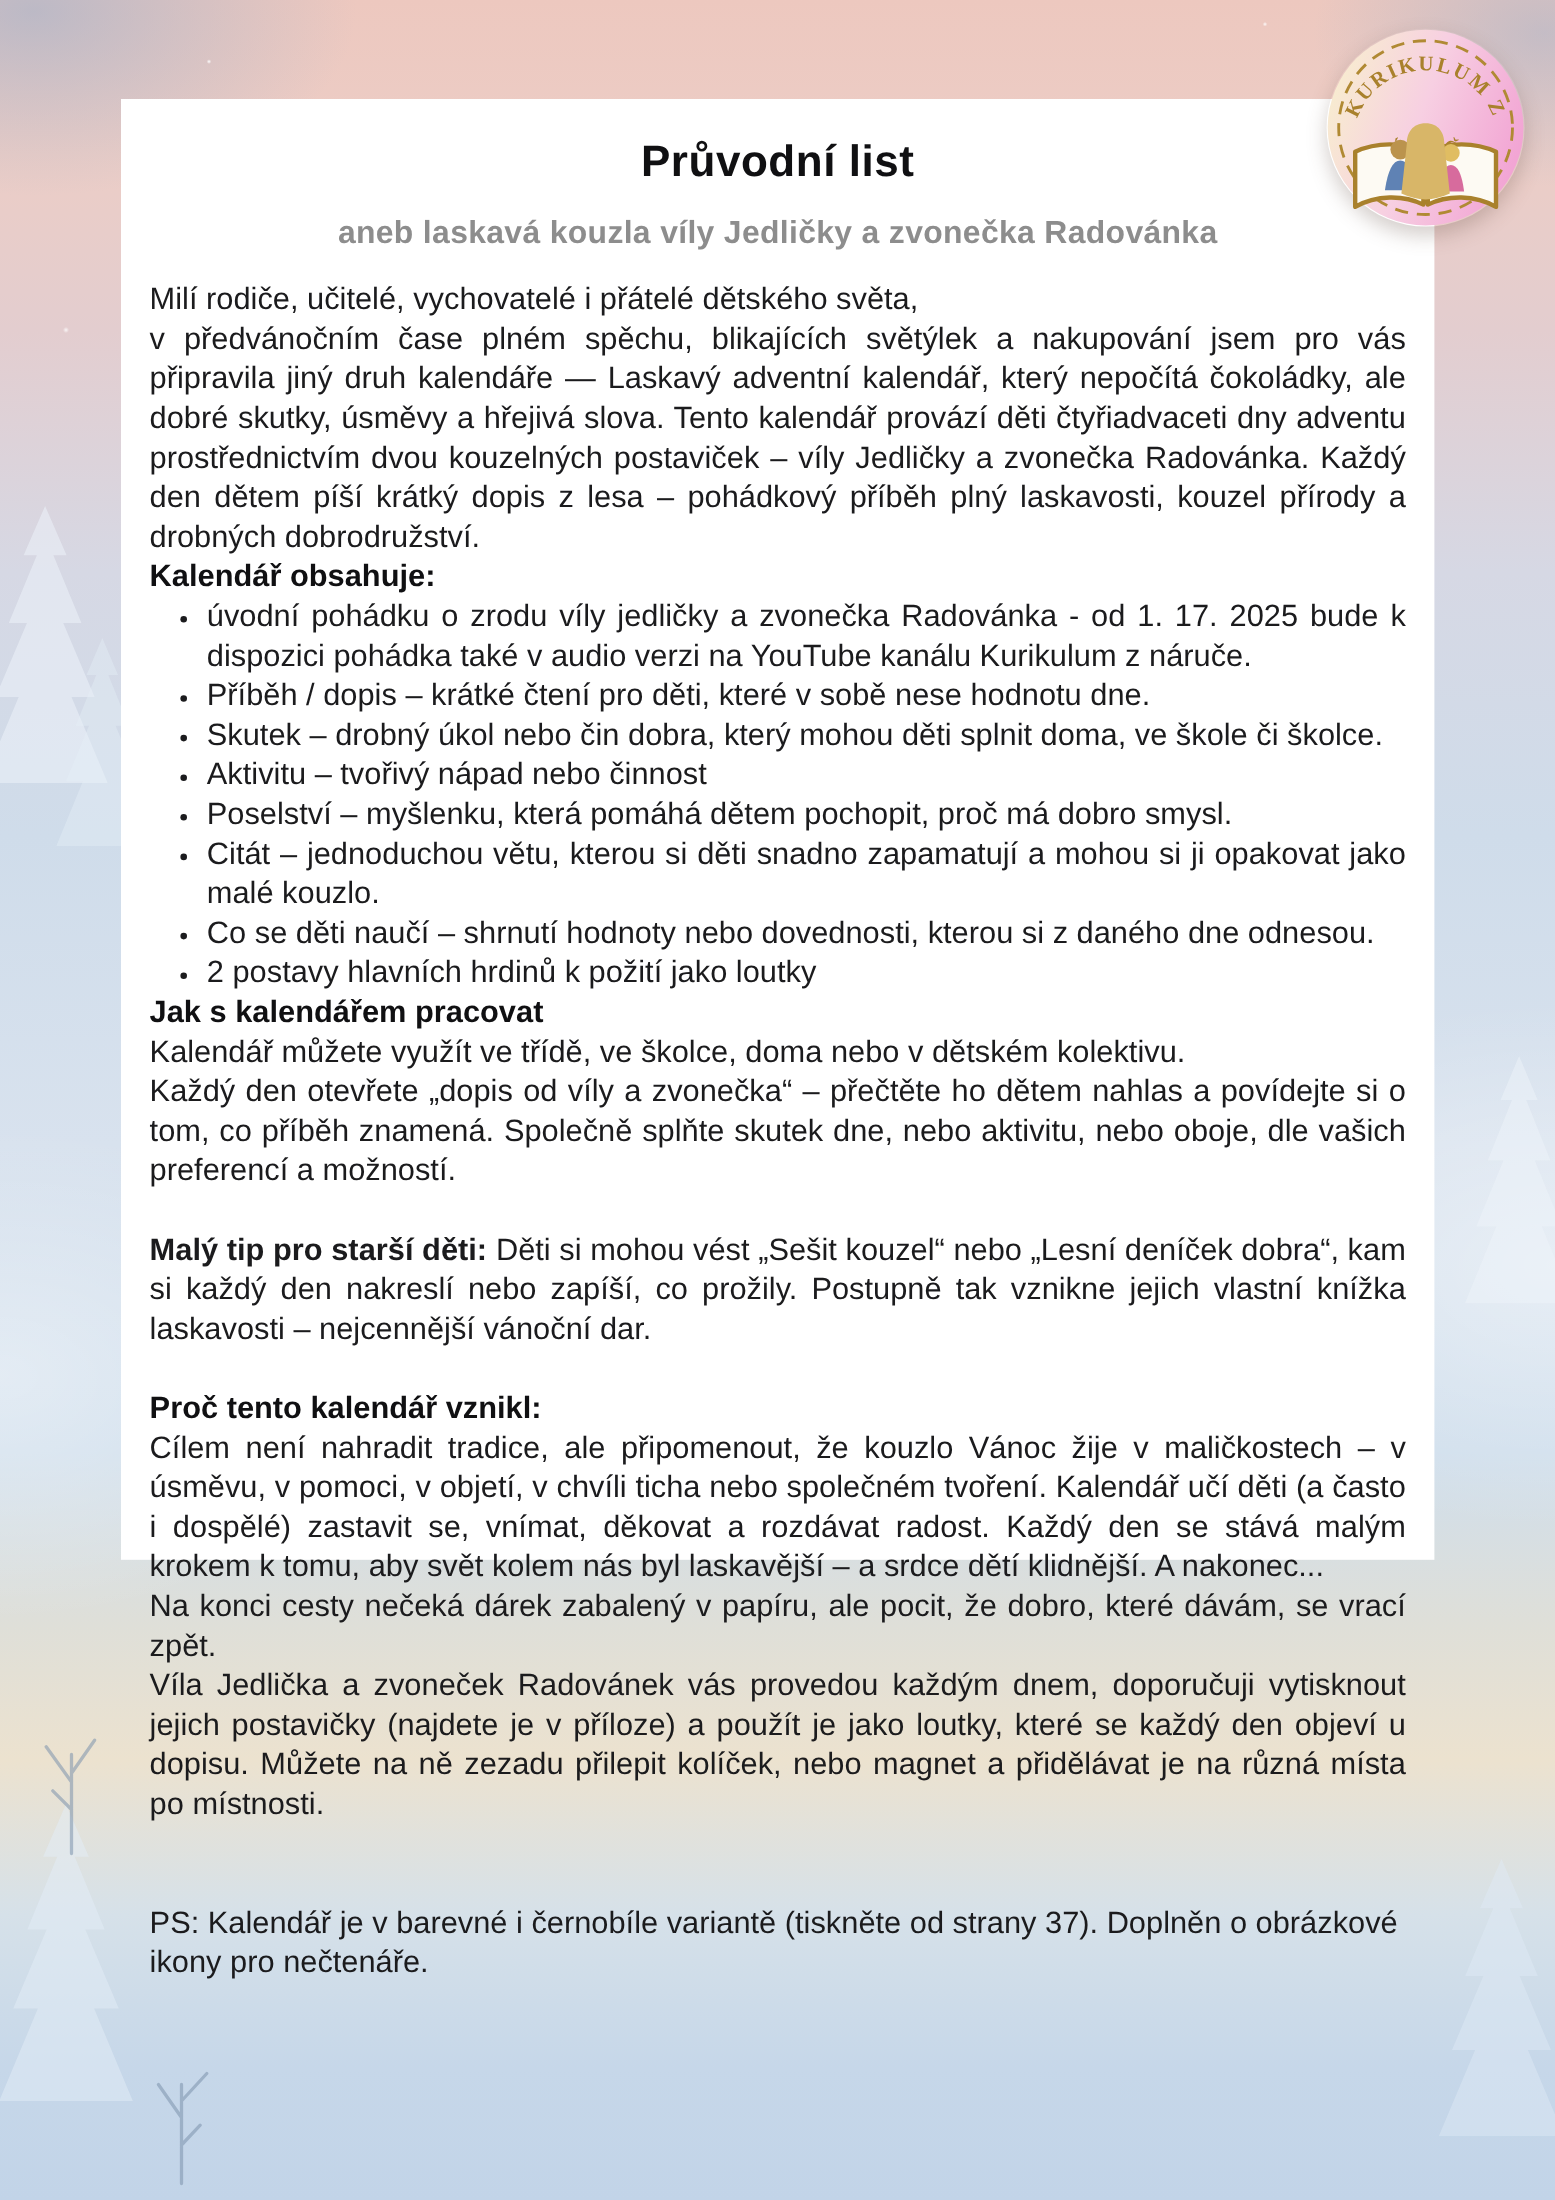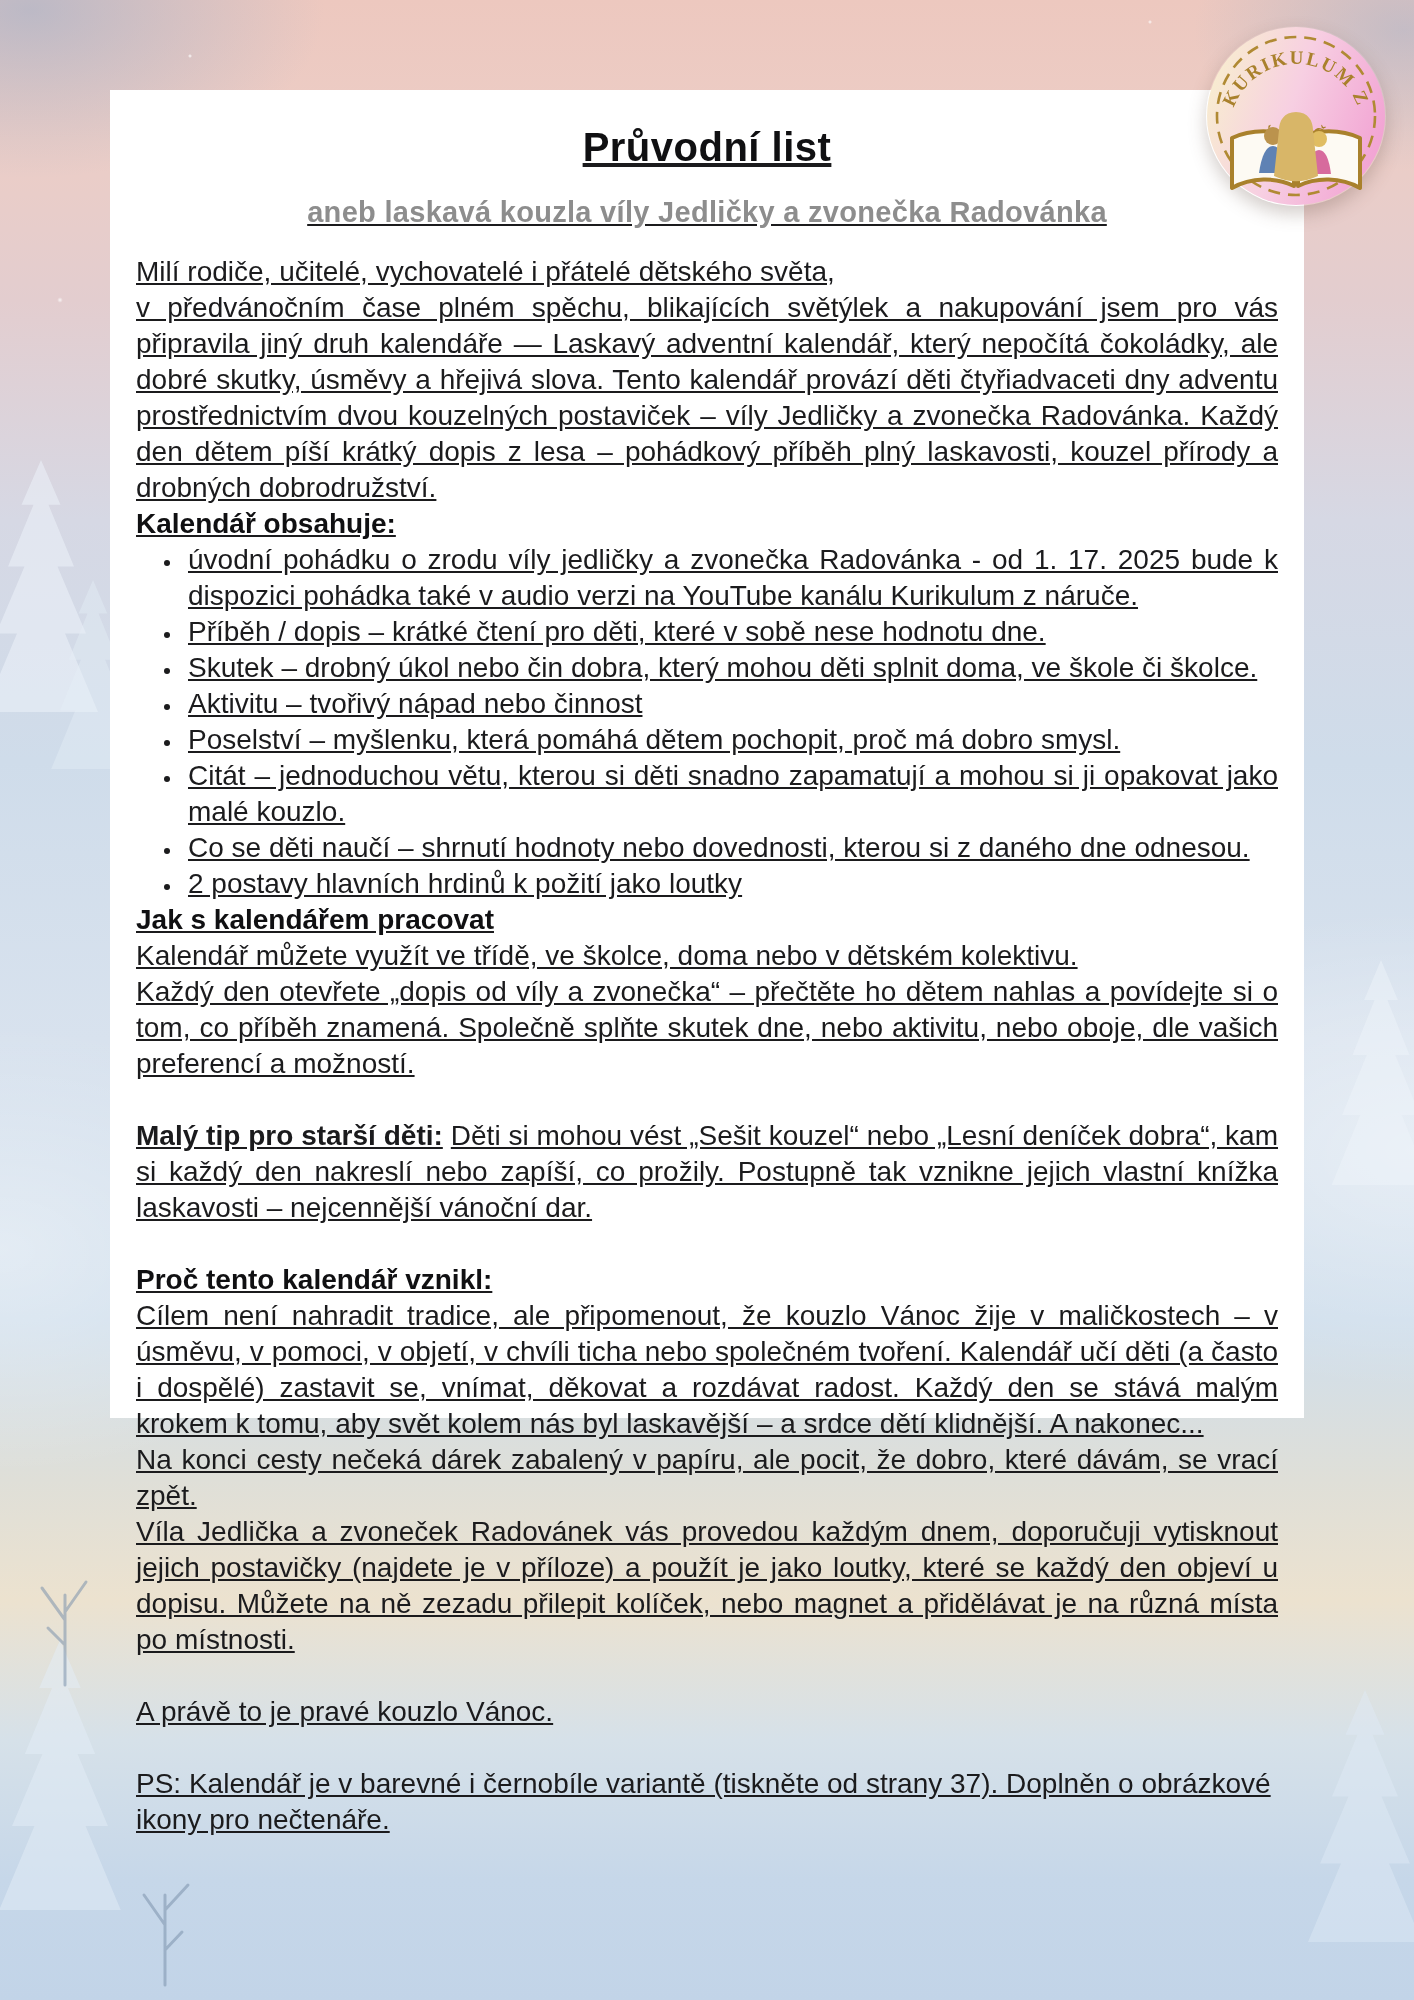--- a/index.html
+++ b/index.html
@@ -24,21 +24,21 @@
     clip-path:polygon(50% 0,63% 16%,55% 16%,72% 38%,61% 38%,80% 62%,66% 62%,88% 90%,12% 90%,34% 62%,20% 62%,39% 38%,28% 38%,45% 16%,37% 16%);}
   .fir.f1{left:-34px;top:460px;width:150px;height:280px;}
   .fir.f2{left:38px;top:580px;width:110px;height:210px;background:rgba(230,239,247,.4);}
   .fir.f3{left:1316px;top:960px;width:130px;height:250px;background:rgba(238,244,250,.5);}
   .fir.f4{left:1290px;top:1690px;width:150px;height:280px;background:rgba(225,236,246,.45);}
   .fir.f5{left:-20px;top:1640px;width:160px;height:300px;background:rgba(228,238,247,.5);}
   .twig{position:absolute;z-index:0;opacity:.55;}
   
   .card{
     position:absolute;left:110px;top:90px;width:1194px;height:1328px;z-index:1;
-    background:#ffffff;box-sizing:border-box;padding:16px 26px 20px 26px;color:#1b1b1d;text-decoration:underline;
+    background:#ffffff;box-sizing:border-box;padding:16px 26px 20px 26px;color:#1b1b1d;
   }
   .title{margin:18px 0 0;text-align:center;font-size:40px;line-height:46px;font-weight:700;color:#101012;letter-spacing:.5px;}
   .subtitle{margin:24px 0 24px;text-align:center;font-size:29px;line-height:36px;font-weight:700;color:#8d8d8d;letter-spacing:.3px;}
   .card p{margin:0;font-size:28px;line-height:36px;}
   .just{text-align:justify;}
   .h3{margin:0;font-size:28px;line-height:36px;font-weight:700;color:#101012;}
   ul.bullets{margin:0;padding:0 0 0 47px;list-style:disc;}
   ul.bullets li{font-size:28px;line-height:36px;text-align:justify;padding-left:5px;}
   ul.bullets li::marker{font-size:21px;color:#1b1b1d;}
   .gap{height:36px;}
@@ -95,21 +95,20 @@
 
     <div class="gap"></div>
 
     <div class="h3">Proč tento kalendář vznikl:</div>
     <p class="just">Cílem není nahradit tradice, ale připomenout, že kouzlo Vánoc žije v maličkostech – v úsměvu, v pomoci, v objetí, v chvíli ticha nebo společném tvoření. Kalendář učí děti (a často i dospělé) zastavit se, vnímat, děkovat a rozdávat radost. Každý den se stává malým krokem k tomu, aby svět kolem nás byl laskavější – a srdce dětí klidnější. A nakonec...</p>
     <p class="just">Na konci cesty nečeká dárek zabalený v papíru, ale pocit, že dobro, které dávám, se vrací zpět.</p>
     <p class="just">Víla Jedlička a zvoneček Radovánek vás provedou každým dnem, doporučuji vytisknout jejich postavičky (najdete je v příloze) a použít je jako loutky, které se každý den objeví u dopisu. Můžete na ně zezadu přilepit kolíček, nebo magnet a přidělávat je na různá místa po místnosti.</p>
 
     <div class="gap"></div>
 
-    <p>A právě to je pravé kouzlo Vánoc.</p>
 
     <div class="gap"></div>
 
     <p>PS: Kalendář je v barevné i černobíle variantě (tiskněte od strany 37). Doplněn o obrázkové ikony pro nečtenáře.</p>
 
   </div>
 
   <div class="logo">
     <svg viewBox="0 0 180 180">
       <defs>

